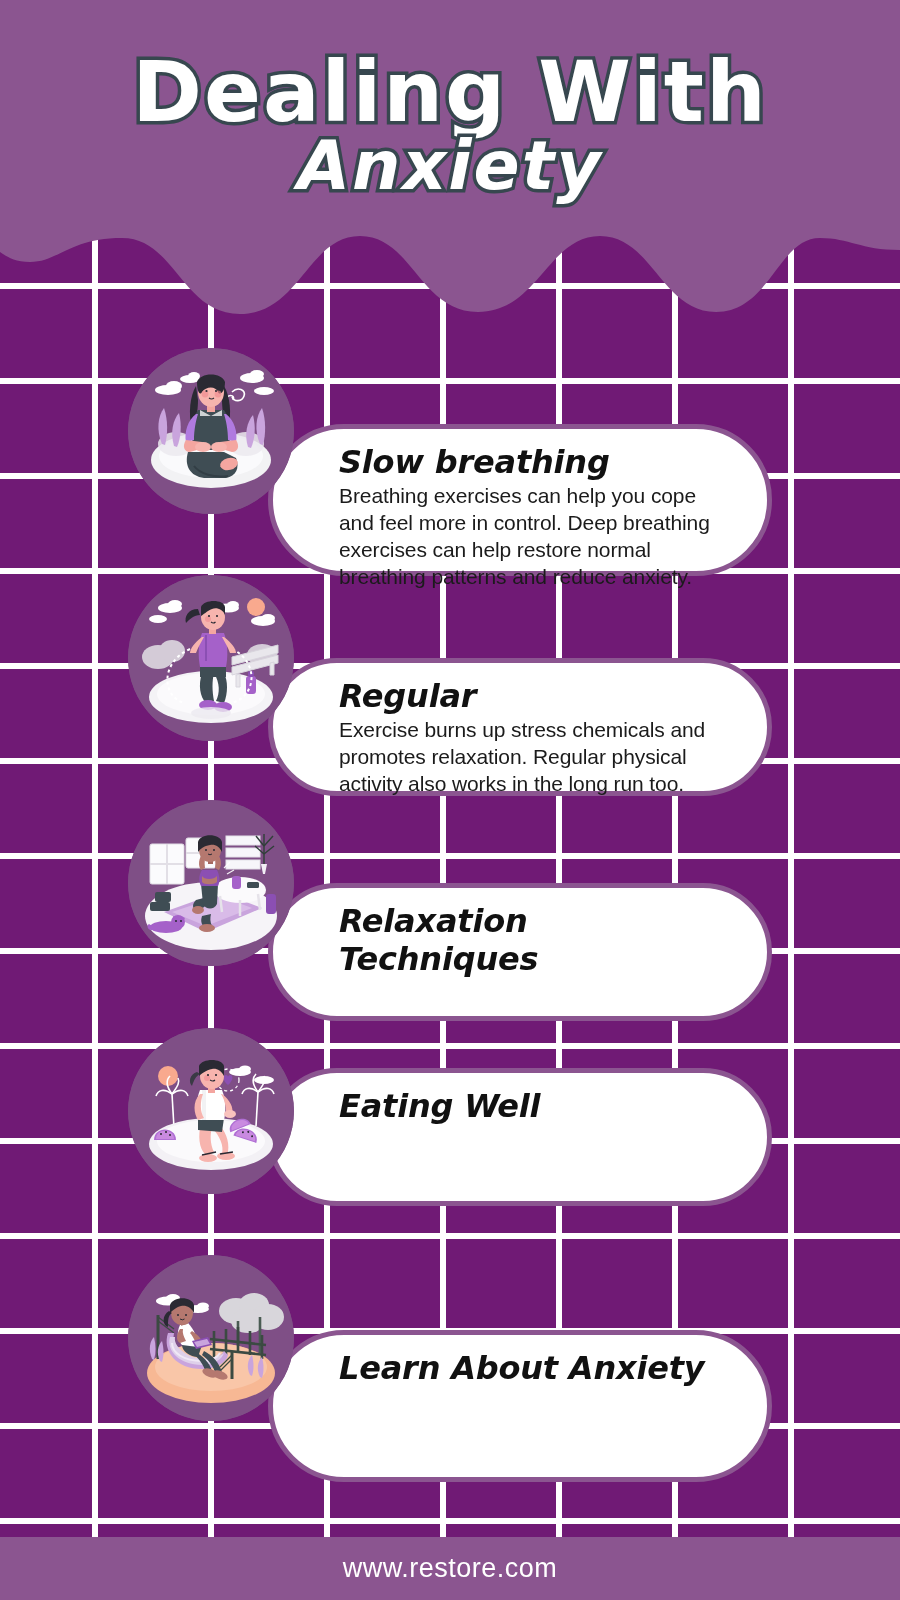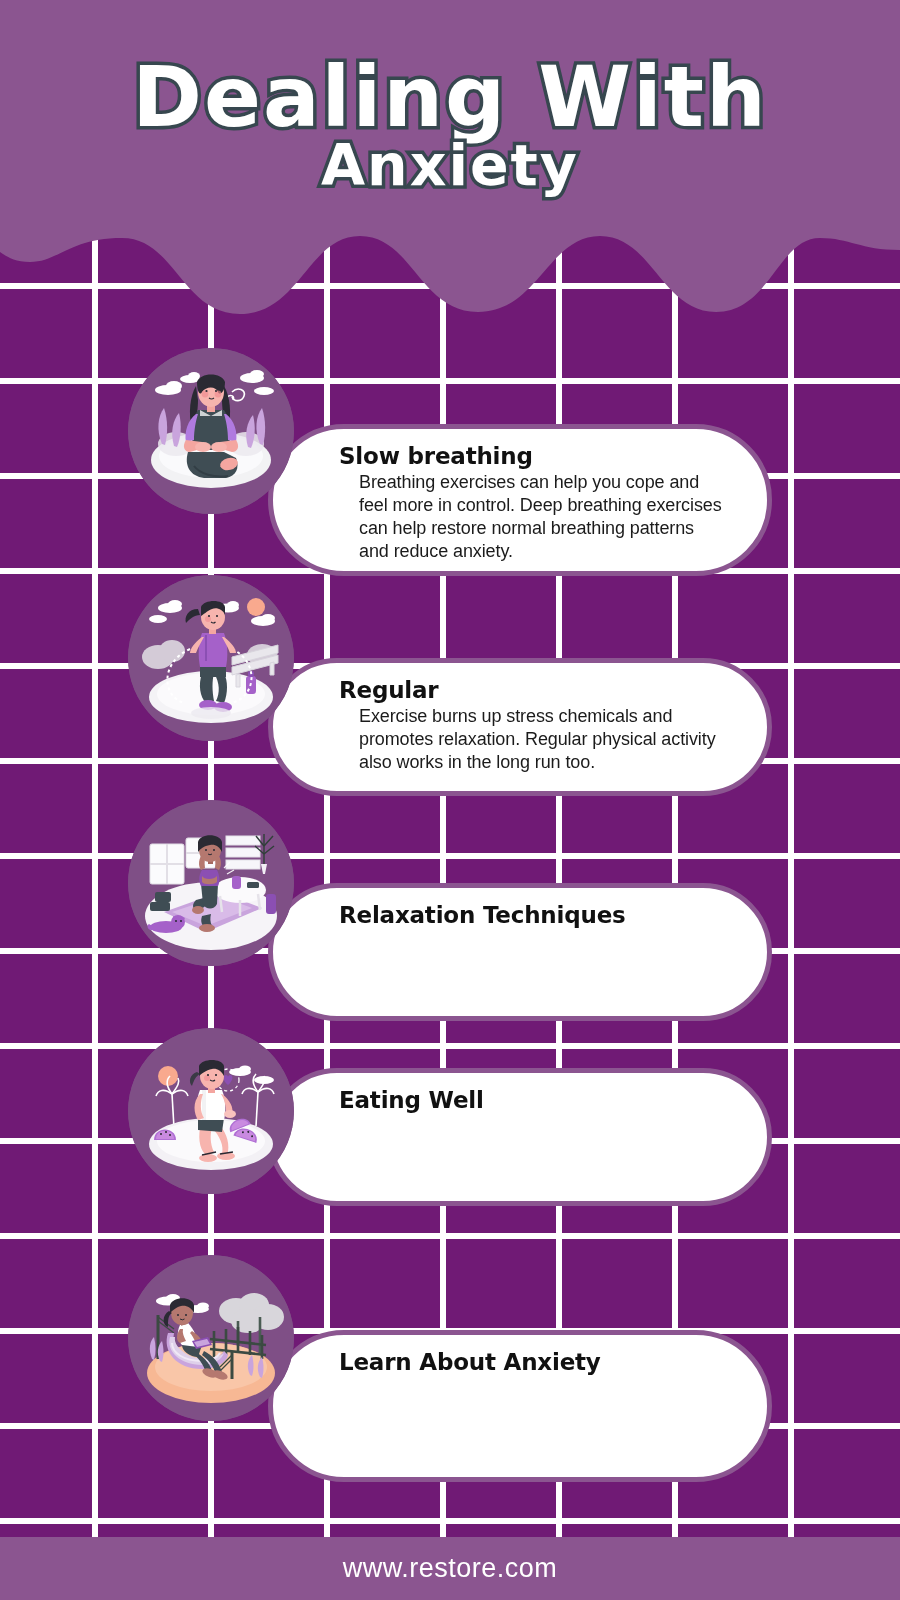--- a/index.html
+++ b/index.html
@@ -34,21 +34,21 @@
     font-size:84px;
     line-height:0.98;
     letter-spacing:2px;
     color:#ffffff;
     text-align:center;
     -webkit-text-stroke:7px #37474f;
     paint-order:stroke fill;
     text-shadow:0 0 0 #37474f;
     white-space:nowrap;
   }
-  .title-line.l2 { font-size:57px; }
+  .title-line.l2 { font-size:68px;font-style:italic; }
 
   
   .footer {
     position:absolute; left:0; bottom:0; width:900px; height:63px;
     background:#8b5590; z-index:5;
     display:flex; align-items:center; justify-content:center;
   }
   .footer-text {
     color:#ffffff; font-size:27px; letter-spacing:0.5px;
     font-family:"Liberation Sans", sans-serif;
@@ -60,33 +60,33 @@
   .card {
     position:absolute;
     background:#ffffff;
     border:5px solid #8b5590;
     border-radius:120px;
     padding:14px 40px 16px 66px;
     z-index:2;
   }
   .card h2 {
     font-family:"DejaVu Sans", sans-serif;
-    font-size:23px;
+    font-size:32px;
     font-weight:bold;
     color:#111111;
     letter-spacing:-0.2px;
     margin-bottom:2px;
+    font-style:italic;
   }
   .card p {
-    font-size:18px;
+    font-size:21px;
     line-height:1.28;
     color:#1b1b1b;
     letter-spacing:-0.1px;
     white-space:pre-line;
-    margin-left:20px;
   }
   .avatar {
     position:absolute;
     width:166px; height:166px;
     border-radius:50%;
     overflow:hidden;
     background:#7f4f86;
     z-index:4;
     box-shadow:0 0 0 0 rgba(0,0,0,0);
   }

